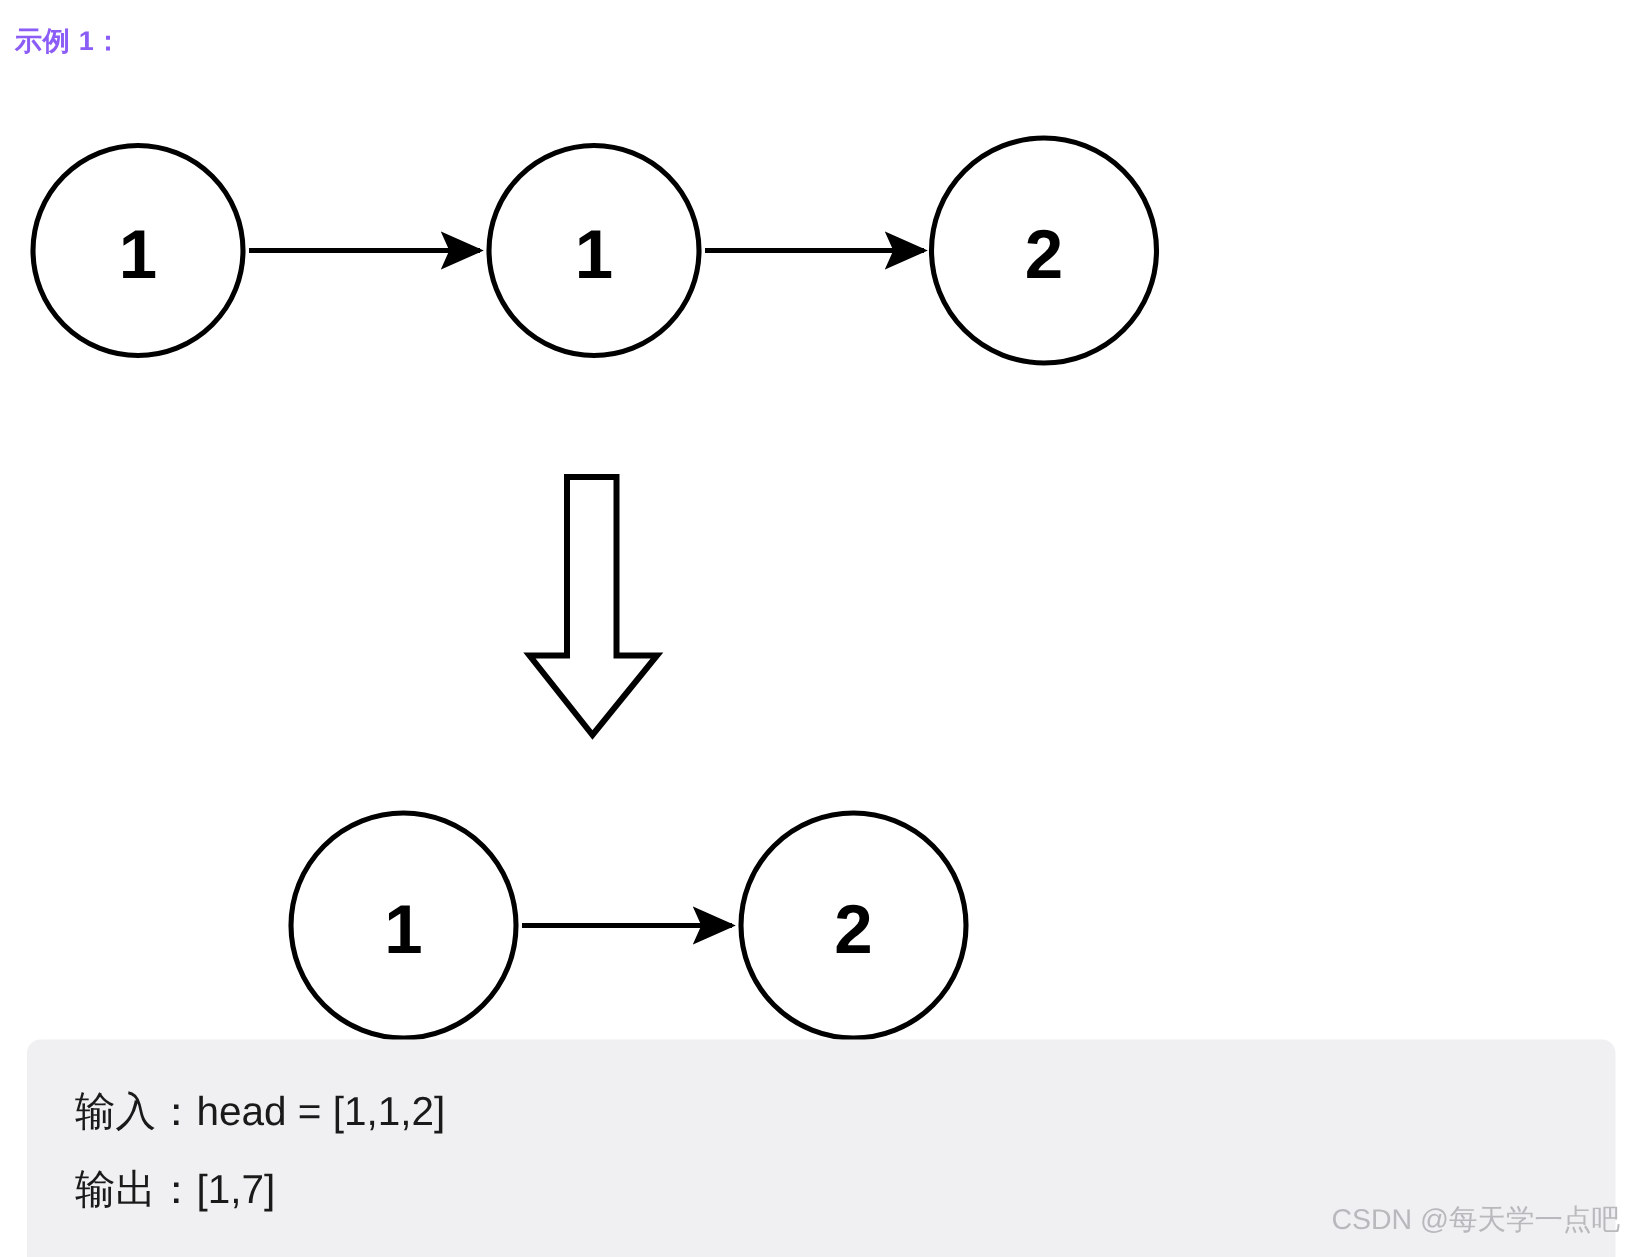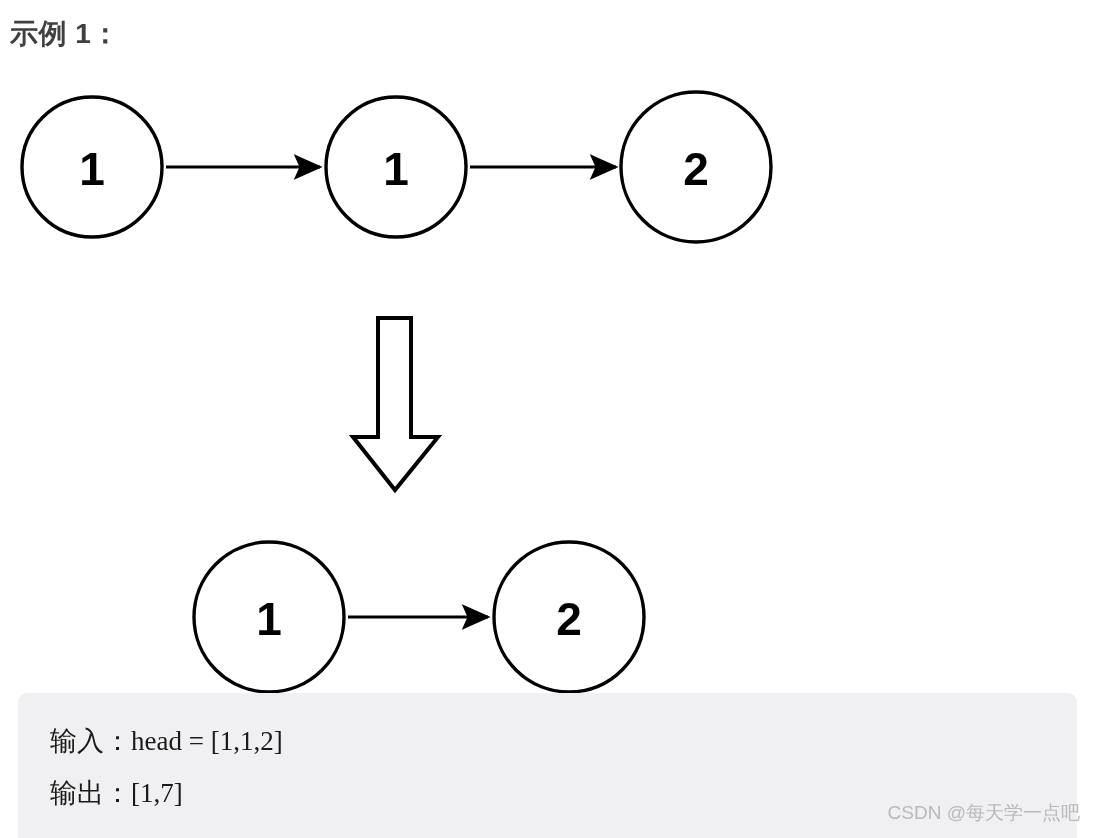--- a/index.html
+++ b/index.html
@@ -14,23 +14,23 @@
     overflow: hidden;
     font-family: "Liberation Sans", "DejaVu Sans", sans-serif;
     -webkit-font-smoothing: antialiased;
   }
 
   
   #example-heading {
     position: absolute;
     left: 10px;
     top: 15px;
-    font-size: 28px;
+    font-size: 18px;
     font-weight: 700;
-    color: #404040;
+    color: #8b5cf6;
     letter-spacing: 0.5px;
     white-space: pre;
   }
 
   
   #linked-list-diagram {
     position: absolute;
     left: 0;
     top: 0;
     width: 1096px;
@@ -74,21 +74,21 @@
     left: 18px;
     top: 693px;
     width: 1059px;
     height: 160px;
     background: #f0f0f2;
     border-radius: 9px;
     box-sizing: border-box;
     padding: 22px 0 0 32px;
   }
   .code-line {
-    font-family: Liberation Serif, serif;
+    font-family: Liberation Sans, sans-serif;
     font-size: 27px;
     line-height: 52px;
     color: #1a1a1a;
     white-space: pre;
   }
 
   
   #watermark {
     position: absolute;
     right: 16px;

